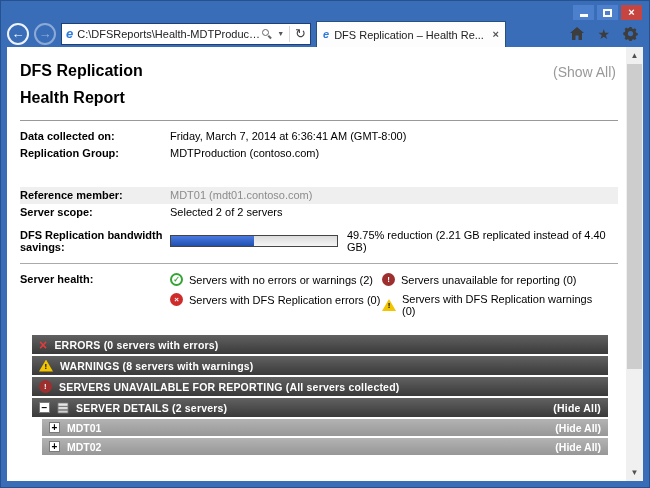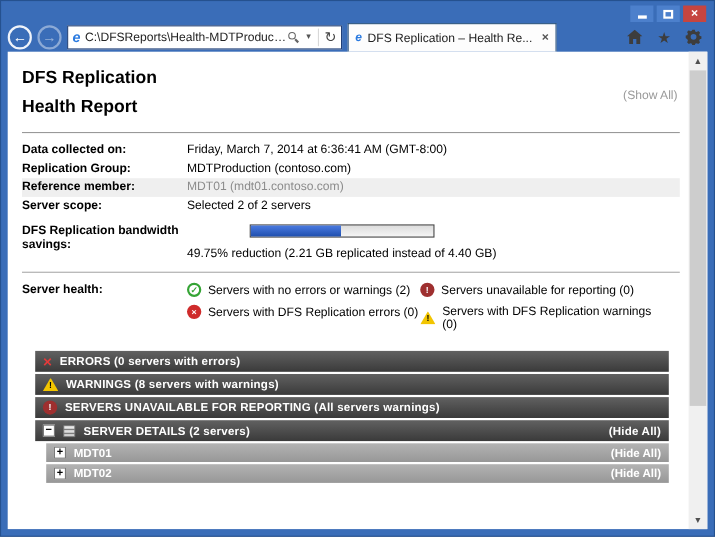--- a/index.html
+++ b/index.html
@@ -45,31 +45,31 @@
   .page { position:absolute; top:46px; left:6px; right:6px; bottom:6px; background:#fff; }
   .content { position:absolute; top:0; left:0; right:17px; bottom:0; padding:8px 8px 0 13px; overflow:hidden; }
   
   .scrollbar { position:absolute; top:0; right:0; bottom:0; width:17px; background:#f0f0f0; }
   .sb-btn { height:17px; display:flex; align-items:center; justify-content:center; font-size:8px; color:#505050; }
   .sb-btn.down { position:absolute; bottom:0; left:0; right:0; }
   .sb-thumb { position:absolute; top:17px; left:1px; right:1px; height:305px; background:#cdcdcd; }
   
   .report-header { position:relative; }
   .title { font-size:16px; font-weight:bold; color:#000; line-height:27px; margin-top:2px; }
-  .show-all { position:absolute; top:24px; right:2px; color:#999; font-size:11px; text-decoration:none; }
+  .show-all { position:absolute; top:7px; right:2px; color:#999; font-size:14px; text-decoration:none; }
   .rule { border-top:1px solid #999; margin:9px 0 7px; }
   .rule2 { border-top:1px solid #aaa; margin:8px 0 7px; }
   
   .info-row { display:flex; align-items:flex-start; padding:2px 0; font-size:11px; min-height:17px; }
   .info-label { width:150px; flex:0 0 150px; font-weight:bold; color:#000; }
   .info-value { color:#000; }
-  .info-row.reference { background:#efefef; }
+  .info-row.reference { background:#efefef;margin-top:25px; }
   .info-row.reference .info-value { color:#8c8c8c; }
   .info-row.bandwidth { margin-top:6px; }
-  .bw-wrap { display:flex; align-items:center; gap:9px;flex-direction:column; }
+  .bw-wrap { display:flex; align-items:center; gap:9px; }
   .progress { width:168px; height:12px; border:1px solid #444; background:linear-gradient(#dcdcdc,#f5f5f5); position:relative; flex:0 0 auto; }
   .progress-fill { display:block; height:100%; background:linear-gradient(#4a7ae0,#1f4fae); }
   
   .health-grid { display:flex; }
   .health-col { width:212px; display:flex; flex-direction:column; gap:7px; }
   .health-item { display:flex; align-items:center; gap:6px; }
   .hicon { width:13px; height:13px; border-radius:50%; display:flex; align-items:center; justify-content:center;
            font-size:8px; font-weight:bold; line-height:1; flex:0 0 auto; }
   .icon-check { border:2px solid #35a435; color:#35a435; background:#fff; }
   .icon-xcircle { background:#cf2b2b; color:#fff; }
@@ -232,21 +232,21 @@
         <div class="acc-bar">
           <span class="icon-warn">
               <span>!</span>
             </span>
           <span>WARNINGS  (8 servers with warnings)</span>
         </div>
         <div class="acc-bar">
           <span class="hicon icon-bang">
               <span>!</span>
             </span>
-          <span>SERVERS UNAVAILABLE FOR REPORTING  (All servers warnings)</span>
+          <span>SERVERS UNAVAILABLE FOR REPORTING  (All servers collected)</span>
         </div>
         <div class="acc-bar">
           <span class="expand-box">
               <span>−</span>
             </span>
           <span class="server-svg">
             <svg width="12" height="12" viewBox="0 0 12 12">
               <rect x="1" y="1" width="10" height="3.2" fill="#e8e8e8" stroke="#777" stroke-width="0.8"></rect>
               <rect x="1" y="4.6" width="10" height="3.2" fill="#dcdcdc" stroke="#777" stroke-width="0.8"></rect>
               <rect x="1" y="8.2" width="10" height="2.8" fill="#d0d0d0" stroke="#777" stroke-width="0.8"></rect>

